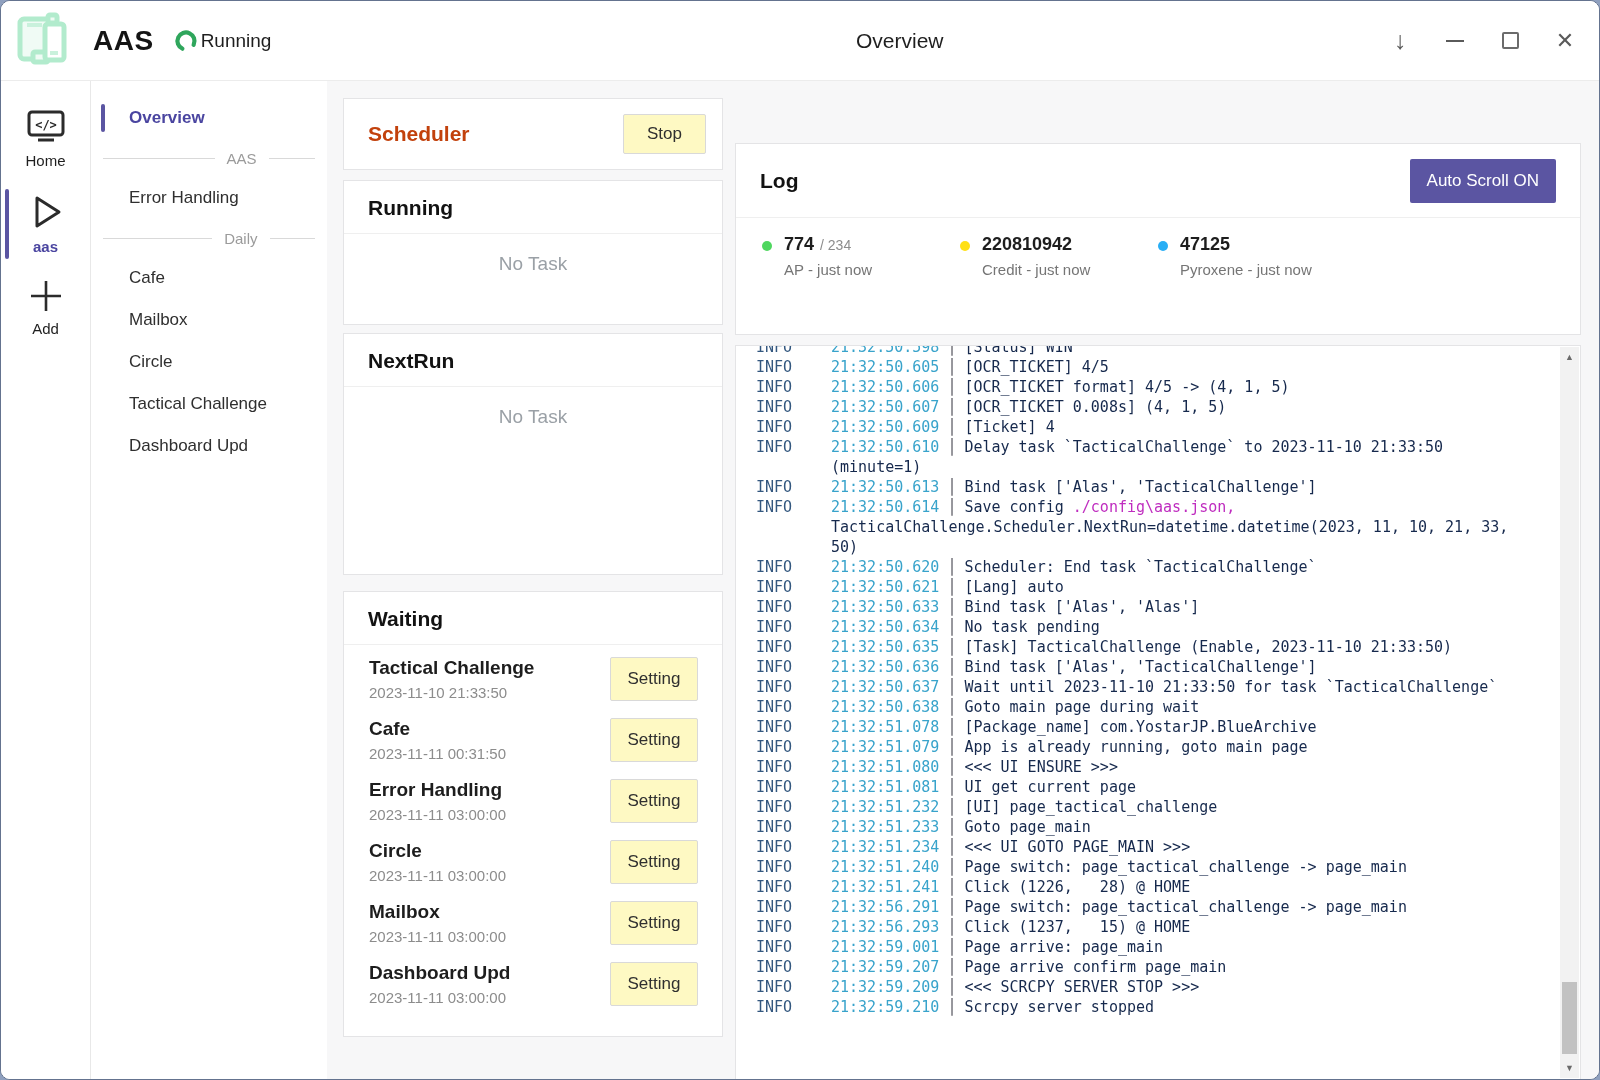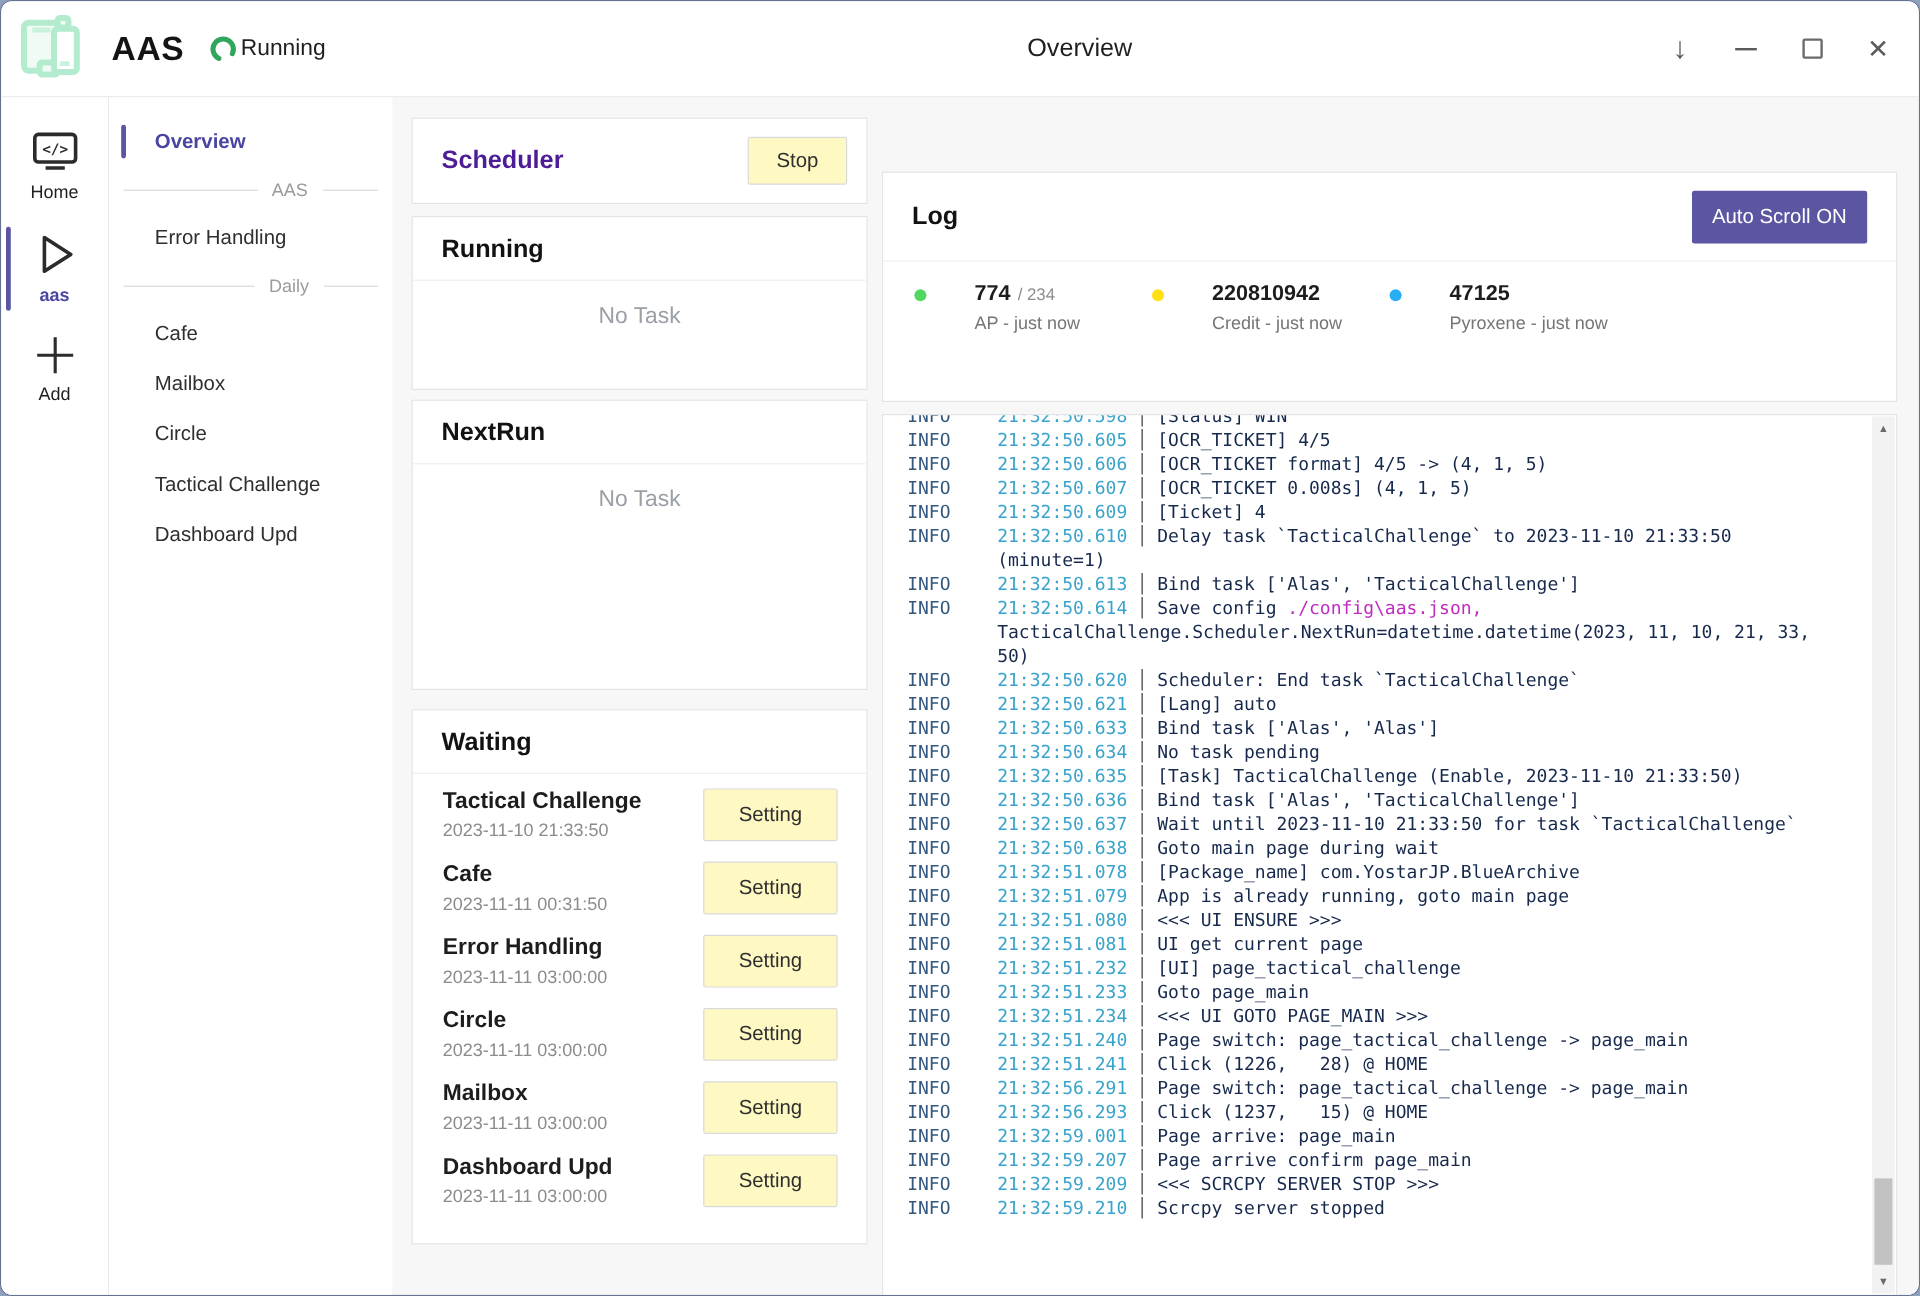--- a/index.html
+++ b/index.html
@@ -44,42 +44,42 @@
   .side-divider::before { content:''; flex:2.4; height:1px; background:#d9d9d9; margin-right:12px; }
   .side-divider::after  { content:''; flex:1;   height:1px; background:#d9d9d9; margin-left:12px; }
 
   
   .main { flex:1; background:#f7f7f8; padding:17px 18px 0 16px; display:flex; gap:12px; }
   .col-left { width:380px; flex:0 0 380px; }
   .col-right { flex:1; display:flex; flex-direction:column;margin-top:45px; }
   .card { background:#fff; border:1px solid #e4e4e6; }
 
   .card-scheduler { height:72px; display:flex; align-items:center; justify-content:space-between; padding:0 16px 0 24px; margin-bottom:10px; }
-  .card-title { font-size:21px; font-weight:600; color:#4c1d95; }
+  .card-title { font-size:21px; font-weight:600; color:#c2410c; }
   .btn { background:#fef9c3; border:1px solid #d9d9d9; border-radius:2px; font-size:17px; color:#2f2f2f; cursor:pointer; font-family:"Liberation Sans",sans-serif; }
   .btn-stop { padding:9px 23px; }
 
   .card-running { height:145px; margin-bottom:8px; }
   .card-pending { height:242px; margin-bottom:16px; }
   .card-head { padding:15px 24px 13px; font-size:21px; font-weight:600; color:#121212; border-bottom:1px solid #efefef; }
   .empty-text { text-align:center; color:#9aa0a6; font-size:19px; padding-top:19px; }
 
   .card-waiting { height:446px; }
   .wait-list { padding:3px 24px 0 25px; }
   .wait-row { display:flex; align-items:center; justify-content:space-between; height:61px; }
   .wait-name { font-size:19px; font-weight:700; color:#1d1d1d; }
   .wait-time { font-size:15px; color:#8c8c8c; margin-top:5px; }
-  .btn-setting { width:112px; height:44px; }
+  .btn-setting { width:88px; height:44px; }
 
   .card-logstats { height:223px; margin-bottom:10px; }
   .log-head { height:74px; display:flex; align-items:center; justify-content:space-between; padding:0 24px; border-bottom:1px solid #efefef; }
   .log-title { font-size:21px; font-weight:700; color:#121212; }
   .btn-autoscroll { background:#5b55a2; color:#fff; font-size:17px; padding:12px 17px; border:none; border-radius:2px; cursor:pointer; font-family:"Liberation Sans",sans-serif; }
   .stats { display:flex; padding:16px 0 0 26px; }
-  .stat { width:198px; display:flex;gap:28px; }
+  .stat { width:198px; display:flex; }
   .stat-dot { width:10px; height:10px; border-radius:50%; margin:7px 12px 0 0; flex:0 0 auto; }
   .stat-value { font-size:18px; font-weight:700; color:#1d1d1d; }
   .stat-suffix { font-size:14px; font-weight:400; color:#8c8c8c; margin-left:6px; }
   .stat-label { font-size:15px; color:#757575; margin-top:6px; }
 
   
   .log-panel { height:856px; position:relative; background:#fff; border:1px solid #e4e4e6; overflow:hidden; }
   .log-lines { position:relative; top:-9px; padding-left:20px; font-family:"DejaVu Sans Mono", monospace; font-size:15px; line-height:20px; }
   .log-row { display:flex; }
   .log-level { flex:0 0 75px; color:#33577f; }

